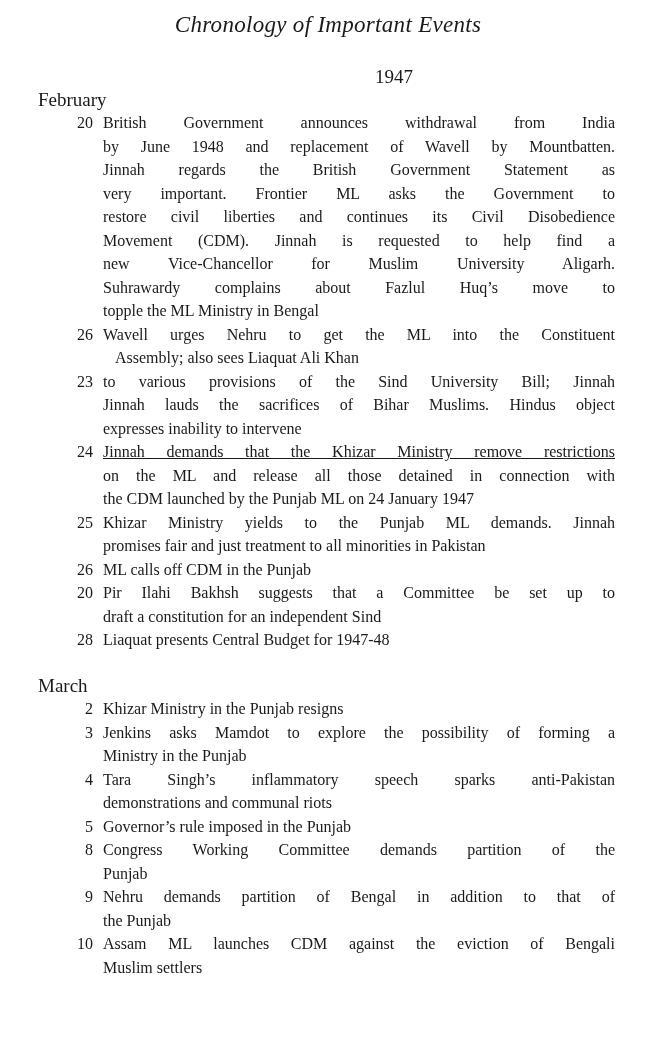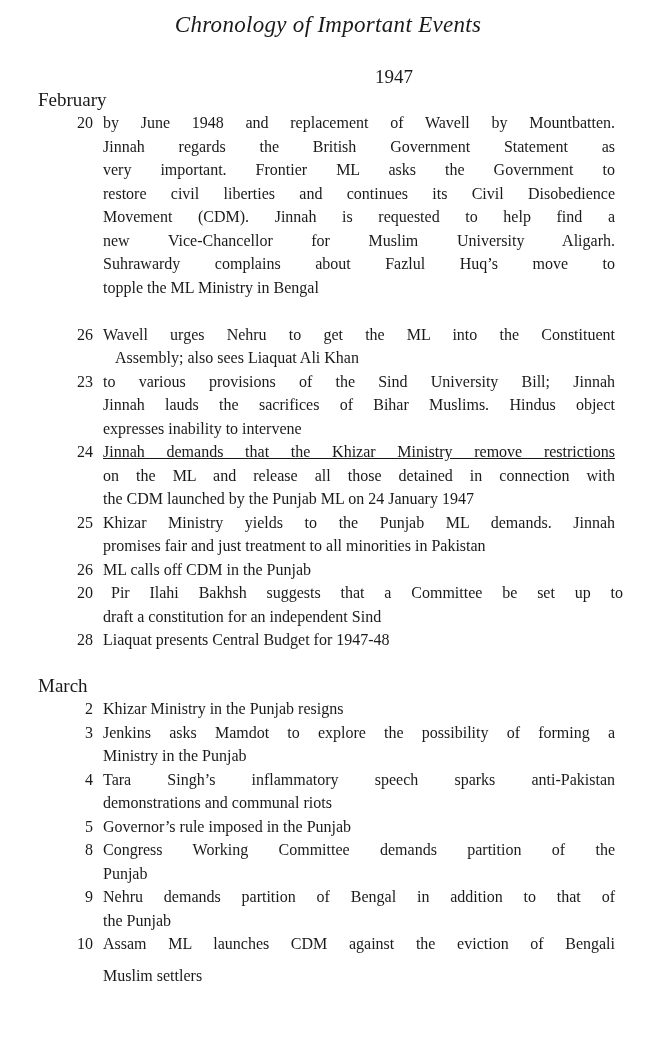--- a/index.html
+++ b/index.html
@@ -76,20 +76,21 @@
 <body>
 
 <div>
   <div class="page-title"><span>Chronology of Important Events</span></div>
   <div class="year"><span>1947</span></div>
   <div id="chronology">
       <div class="month" style="top: 88px;">February</div>
       <div class="entry" style="top: 111px; height: 211.5px;">
         <span class="day">20</span>
         <div class="text">
+          <span class="line" style="display: block; width: 512px;">British Government announces withdrawal from India</span>
           <span class="line" style="display: block; width: 512px;">by June 1948 and replacement of Wavell by Mountbatten.</span>
           <span class="line" style="display: block; width: 512px;">Jinnah regards the British Government Statement as</span>
           <span class="line" style="display: block; width: 512px;">very important. Frontier ML asks the Government to</span>
           <span class="line" style="display: block; width: 512px;">restore civil liberties and continues its Civil Disobedience</span>
           <span class="line" style="display: block; width: 512px;">Movement (CDM). Jinnah is requested to help find a</span>
           <span class="line" style="display: block; width: 512px;">new Vice-Chancellor for Muslim University Aligarh.</span>
           <span class="line" style="display: block; width: 512px;">Suhrawardy complains about Fazlul Huq’s move to</span>
           <span class="line last" style="display: block; width: 512px;">topple the ML Ministry in Bengal</span>
         </div>
       </div>
@@ -125,21 +126,21 @@
       </div>
       <div class="entry" style="top: 557.5px; height: 23.5px;">
         <span class="day">26</span>
         <div class="text">
           <span class="line last" style="display: block; width: 512px;">ML calls off CDM in the Punjab</span>
         </div>
       </div>
       <div class="entry" style="top: 581px; height: 47px;">
         <span class="day">20</span>
         <div class="text">
-          <span class="line" style="display: block; width: 512px; margin-left: 8px;">Pir Ilahi Bakhsh suggests that a Committee be set up to</span>
+          <span class="line" style="display: block; width: 512px;">Pir Ilahi Bakhsh suggests that a Committee be set up to</span>
           <span class="line last" style="display: block; width: 512px;">draft a constitution for an independent Sind</span>
         </div>
       </div>
       <div class="entry" style="top: 628px; height: 23.5px;">
         <span class="day">28</span>
         <div class="text">
           <span class="line last" style="display: block; width: 512px;">Liaquat presents Central Budget for 1947-48</span>
         </div>
       </div>
       <div class="month" style="top: 674px;">March</div>
@@ -180,17 +181,17 @@
         <span class="day">9</span>
         <div class="text">
           <span class="line" style="display: block; width: 512px;">Nehru demands partition of Bengal in addition to that of</span>
           <span class="line last" style="display: block; width: 512px;">the Punjab</span>
         </div>
       </div>
       <div class="entry" style="top: 932px; height: 47px;">
         <span class="day">10</span>
         <div class="text">
           <span class="line" style="display: block; width: 512px;">Assam ML launches CDM against the eviction of Bengali</span>
-          <span class="line last" style="display: block; width: 512px; margin-top: 8px;">Muslim settlers</span>
+          <span class="line last" style="display: block; width: 512px;">Muslim settlers</span>
         </div>
       </div>
     </div>
 </div>
 
 </body></html>

